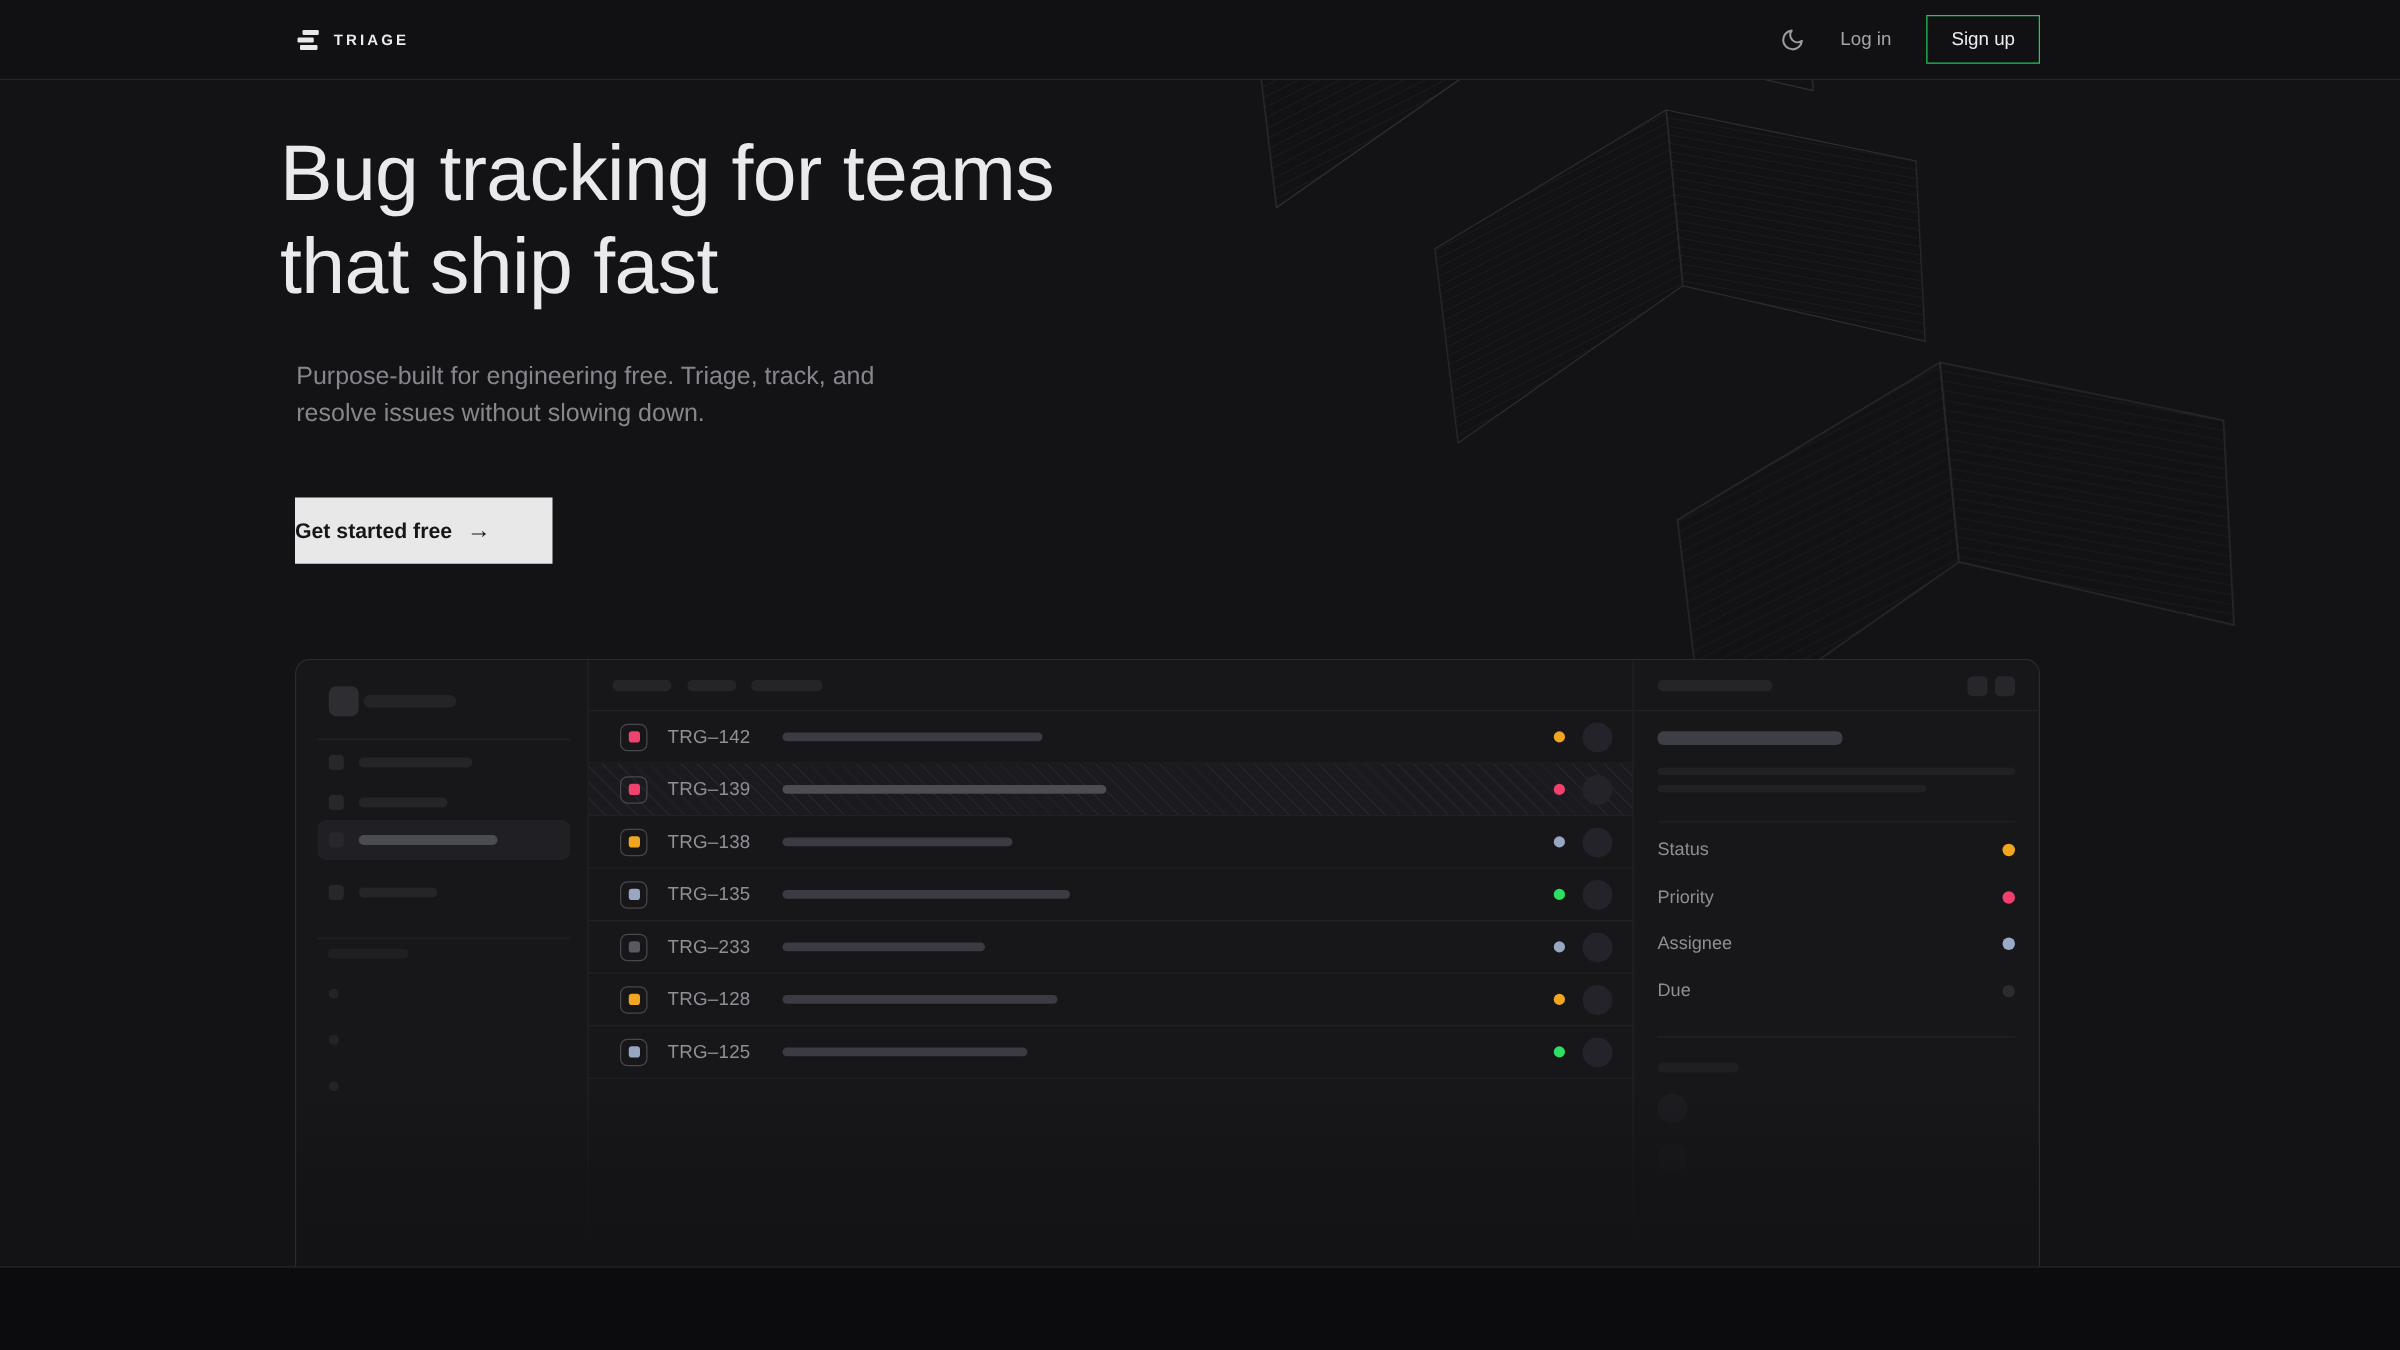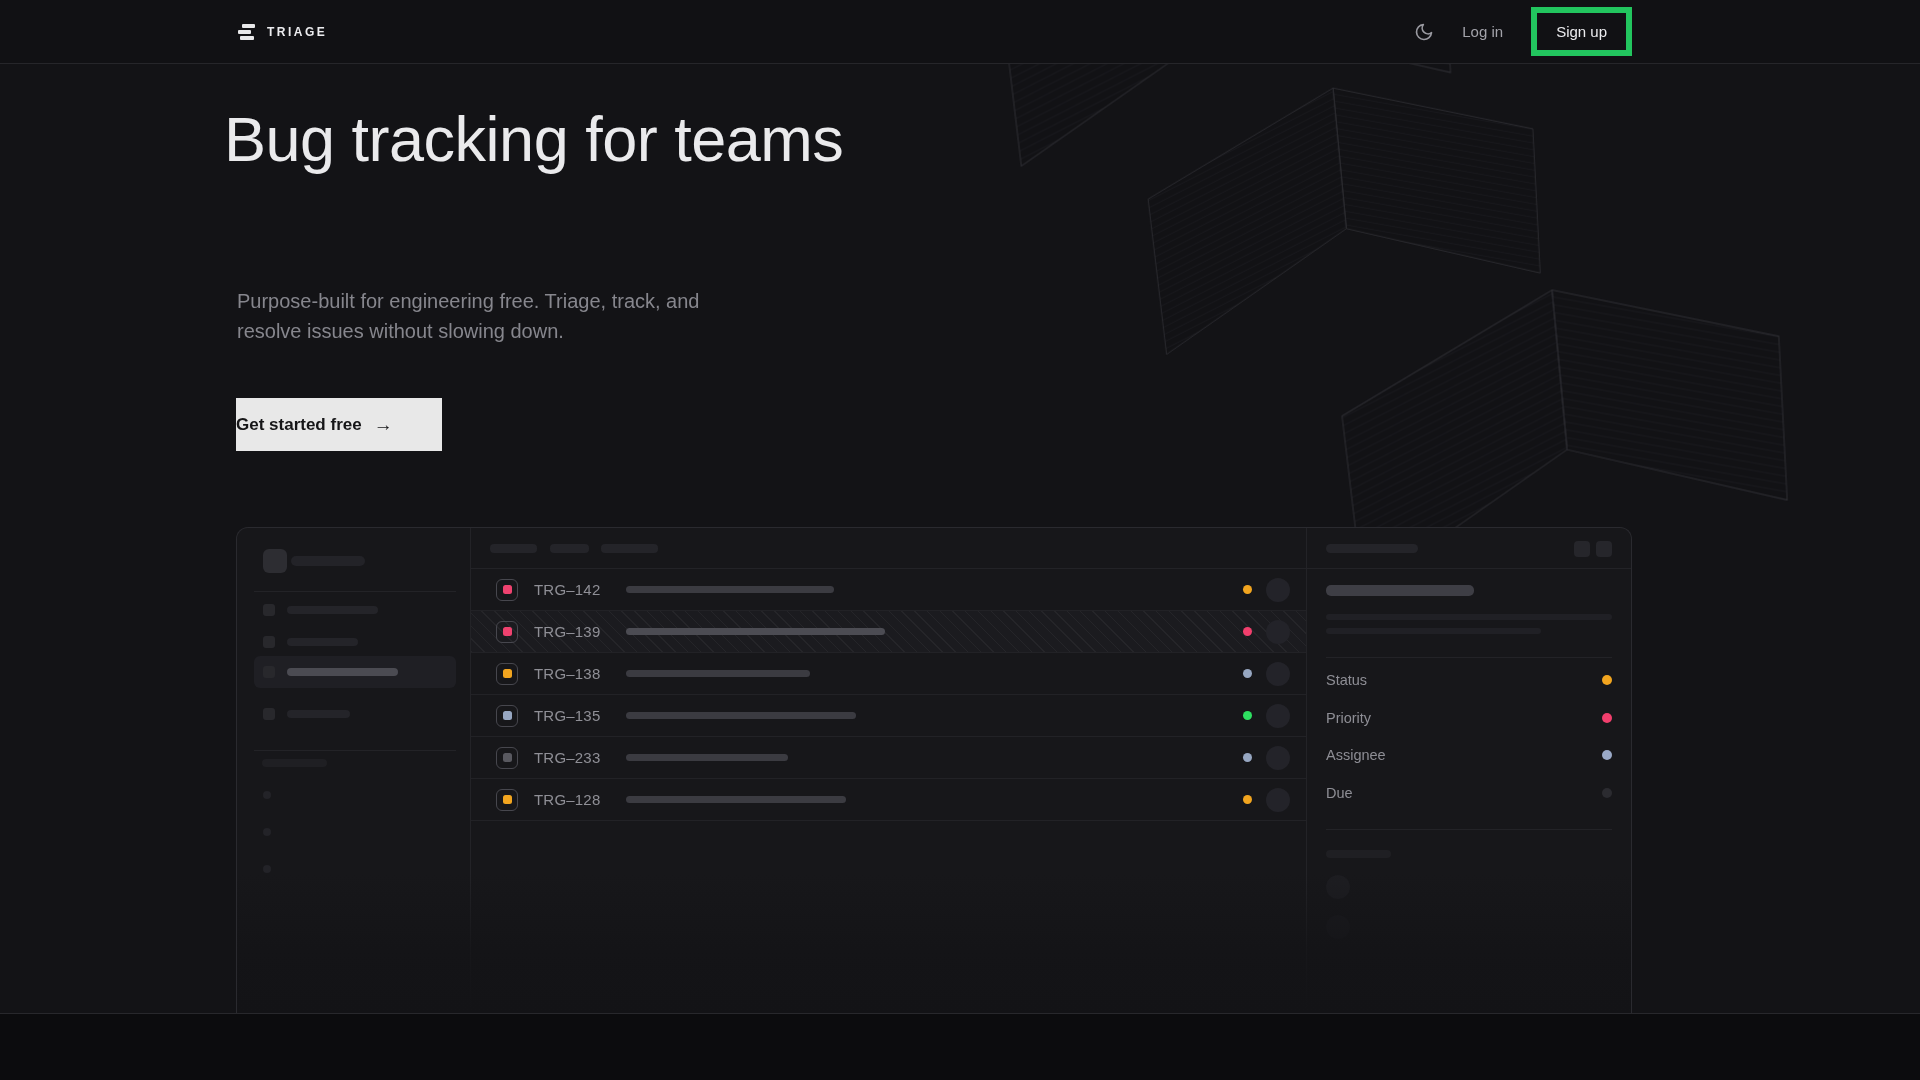--- a/index.html
+++ b/index.html
@@ -26,21 +26,21 @@
   .brand-mark i { position:absolute; display:block; height:4px; border-radius:1px; background:#e8e8ea; }
   .brand-mark i:nth-child(1){ left:4px; width:13px; top:0; }
   .brand-mark i:nth-child(2){ left:0; width:13px; top:6px; }
   .brand-mark i:nth-child(3){ left:2px; width:14px; top:12px; }
   .brand-name { color:#ececef; font-size:12px; font-weight:700; letter-spacing:2.5px; }
   .nav-right { display:flex; align-items:center; gap:28px; }
   .theme-btn { background:none; border:none; cursor:pointer; display:flex; align-items:center; }
   .login { color:#a3a3aa; font-size:15px; text-decoration:none; cursor:pointer; background:none; border:none; }
   .signup {
     background:transparent; color:#ececef; font-size:15px; cursor:pointer;
-    border:6px solid #22c55e; padding:11px 19px; line-height:1;
+    border:1px solid #22c55e; padding:11px 19px; line-height:1;
     font-family:"Liberation Sans", sans-serif;
   }
 
   
   .headline {
     position:absolute; left:224px; top:102px; z-index:2;
     color:#eaeaec; font-size:63px; font-weight:500; line-height:74px; letter-spacing:-0.5px;
   }
   .subtitle {
     position:absolute; left:237px; top:286px; z-index:2;
@@ -168,20 +168,21 @@
         <path d="M21 12.79A9 9 0 1 1 11.21 3 7 7 0 0 0 21 12.79z"></path>
       </svg>
     </button>
     <button class="login">Log in</button>
     <button class="signup">Sign up</button>
   </div>
 </header>
 
 <h1 class="headline">
   <span>Bug tracking for teams</span><br>
+  <span>that ship fast</span>
 </h1>
 <p class="subtitle">
   <span>Purpose-built for engineering free. Triage, track, and</span><br>
   <span>resolve issues without slowing down.</span>
 </p>
 <button class="cta">
   <span>Get started free</span>
   <span class="arrow">→</span>
 </button>
 
@@ -272,20 +273,29 @@
   <div class="mk-row">
     <span class="mk-chip">
             <span class="mk-chip-dot" style="background: rgb(242, 165, 31);"></span>
           </span>
     <span class="mk-id">TRG–128</span>
     <span class="mk-bar" style="width: 220px;"></span>
     <span class="mk-dot" style="background: rgb(242, 165, 31);"></span>
     <span class="mk-avatar"></span>
   </div>
 
+  <div class="mk-row">
+    <span class="mk-chip">
+            <span class="mk-chip-dot" style="background: rgb(151, 167, 194);"></span>
+          </span>
+    <span class="mk-id">TRG–125</span>
+    <span class="mk-bar" style="width: 196px;"></span>
+    <span class="mk-dot" style="background: rgb(46, 224, 97);"></span>
+    <span class="mk-avatar"></span>
+  </div>
 </div>
   </section>
 
   <aside class="mk-detail">
     <div class="mk-detail-header">
       <span class="sk hd-pill"></span>
       <span class="sk hd-sq" style="right:41px"></span>
       <span class="sk hd-sq" style="right:19px"></span>
     </div>
     <span class="sk detail-title"></span>

